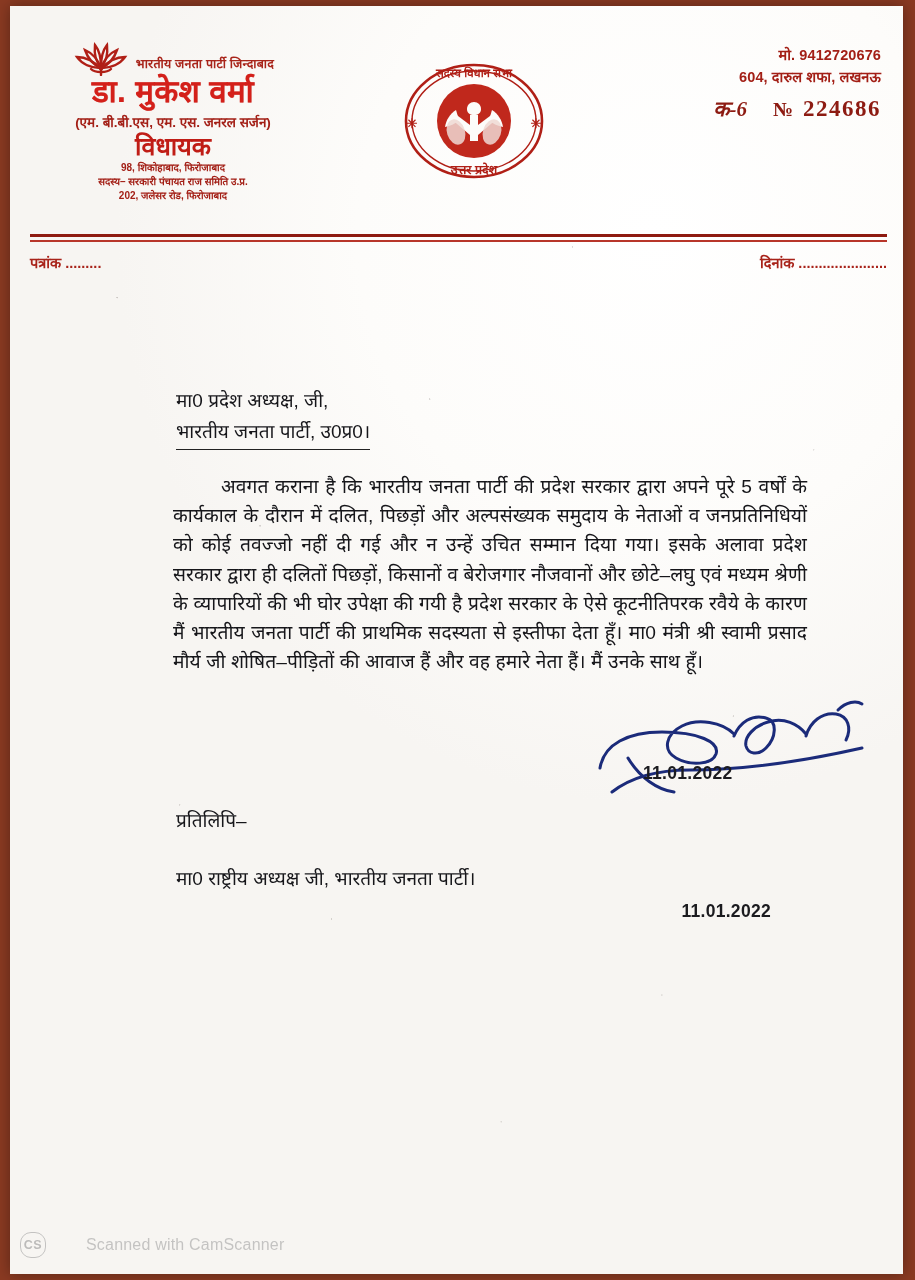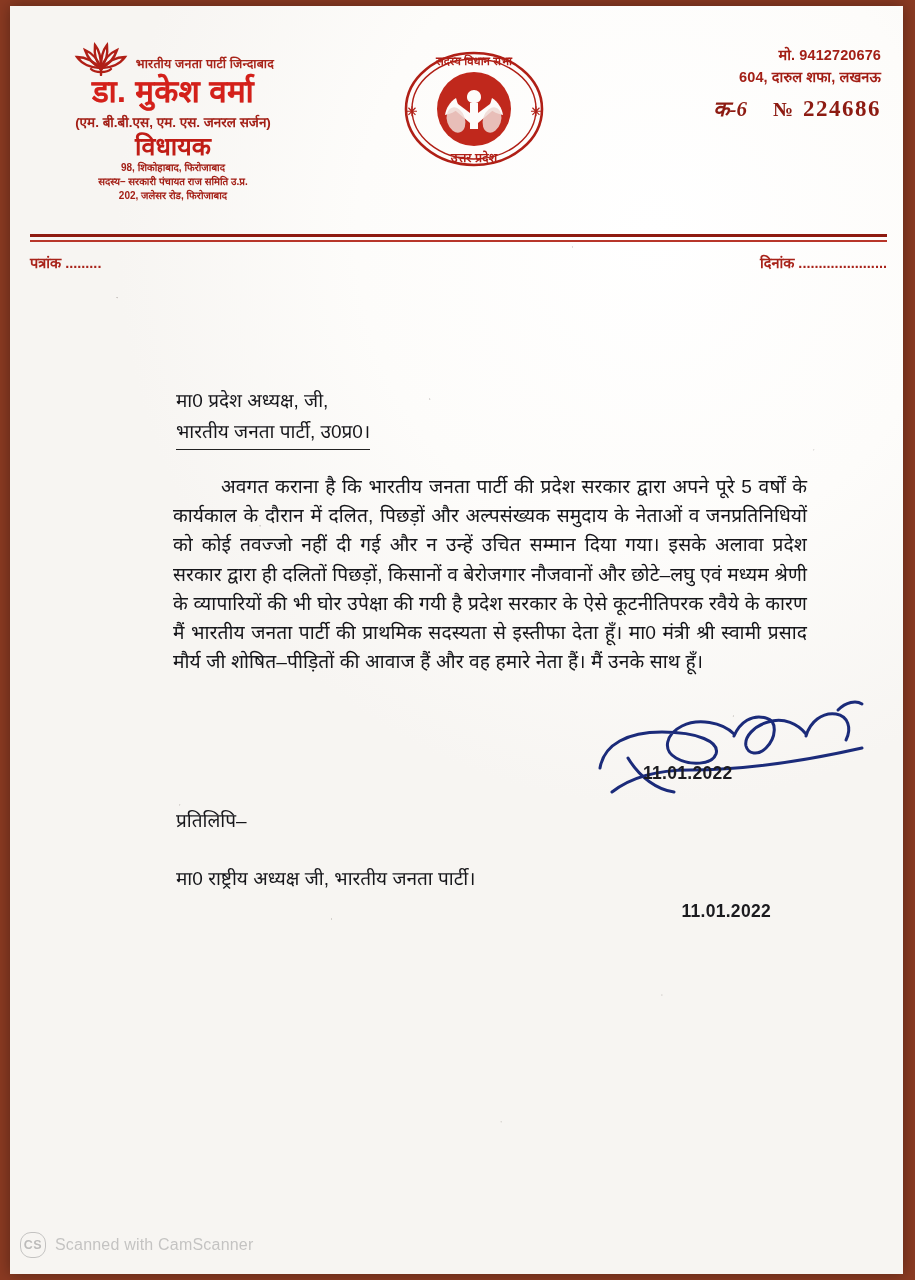--- a/index.html
+++ b/index.html
@@ -158,21 +158,21 @@
   .serial-no-value {
     font-family: "Liberation Serif", "DejaVu Serif", serif;
     font-size: 23px;
     font-weight: 700;
     letter-spacing: 1.5px;
   }
   
   .emblem {
     position: absolute;
     left: 384px;
-    top: 40px;
+    top: 52px;
     width: 160px;
     height: 132px;
   }
   
   .rule-thick {
     position: absolute;
     left: 20px;
     right: 16px;
     top: 228px;
     height: 3px;
@@ -286,20 +286,21 @@
     font-weight: 700;
     display: flex;
     align-items: center;
     justify-content: center;
     letter-spacing: .5px;
   }
   .cs-text {
     color: #9b9b9b;
     font-size: 16px;
     letter-spacing: .2px;
+    margin-left: 31px;
   }
 </style>
 </head>
 <body>
 
 <div class="scan">
   <div class="scan-backdrop"></div>
 
   <div class="paper">
     <div class="speckles"></div>

